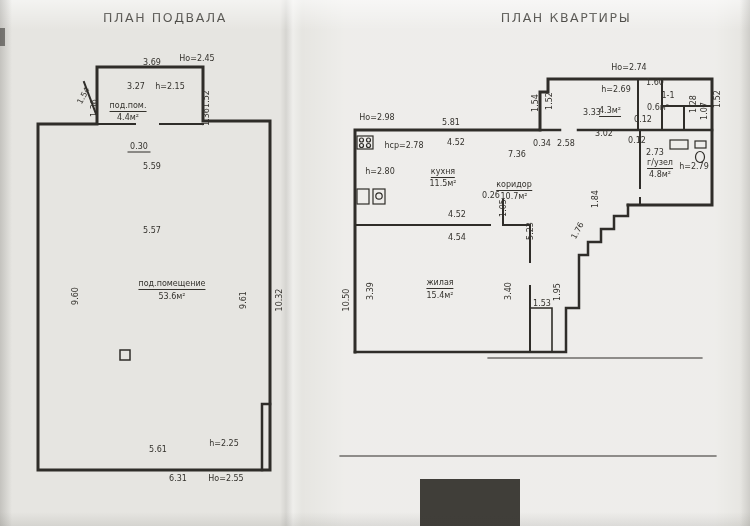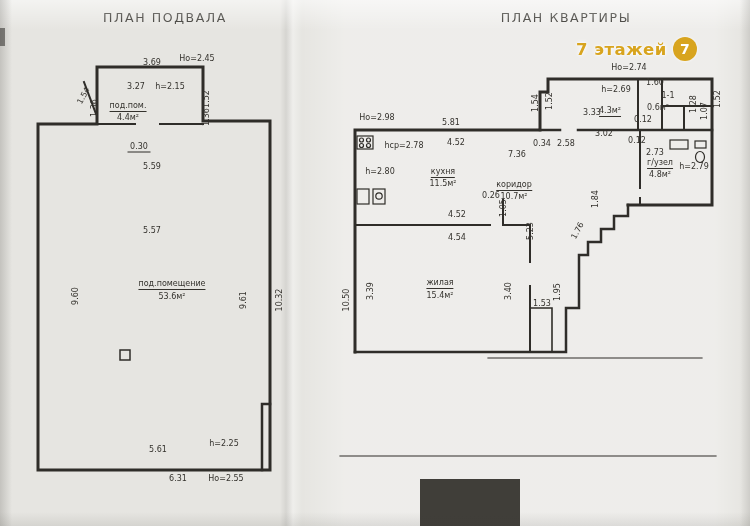--- a/index.html
+++ b/index.html
@@ -86,24 +86,20 @@
       </g>
     </g>
     <rect x="420" y="479" width="100" height="47" fill="#403e39" stroke="none"></rect>
   </svg>
 
   <div class="smudge"></div>
 
   <div class="lbl title" style="left:165px;top:18px">ПЛАН ПОДВАЛА</div>
   <div class="lbl title" style="left:566px;top:18px">ПЛАН КВАРТИРЫ</div>
 
-  <div class="wm">
-    <span class="wm-text" style="color: rgb(216, 164, 30);">7 этажей</span>
-    <span class="wm-badge" style="background: rgb(216, 164, 30);">7</span>
-  </div>
 
   <span class="lbl" style="left:152px;top:63px">3.69</span>
   <span class="lbl" style="left:197px;top:59px">Но=2.45</span>
   <span class="lbl" style="left:136px;top:87px">3.27</span>
   <span class="lbl" style="left:170px;top:87px">h=2.15</span>
   <span class="lbl d60" style="left:84px;top:96px">1.54</span>
   <span class="lbl v" style="left:95px;top:108px">1.36</span>
   <span class="lbl v" style="left:207px;top:99px">1.52</span>
   <span class="lbl v" style="left:207px;top:117px">1.36</span>
   <span class="lbl" style="left:139px;top:147px">0.30</span>

